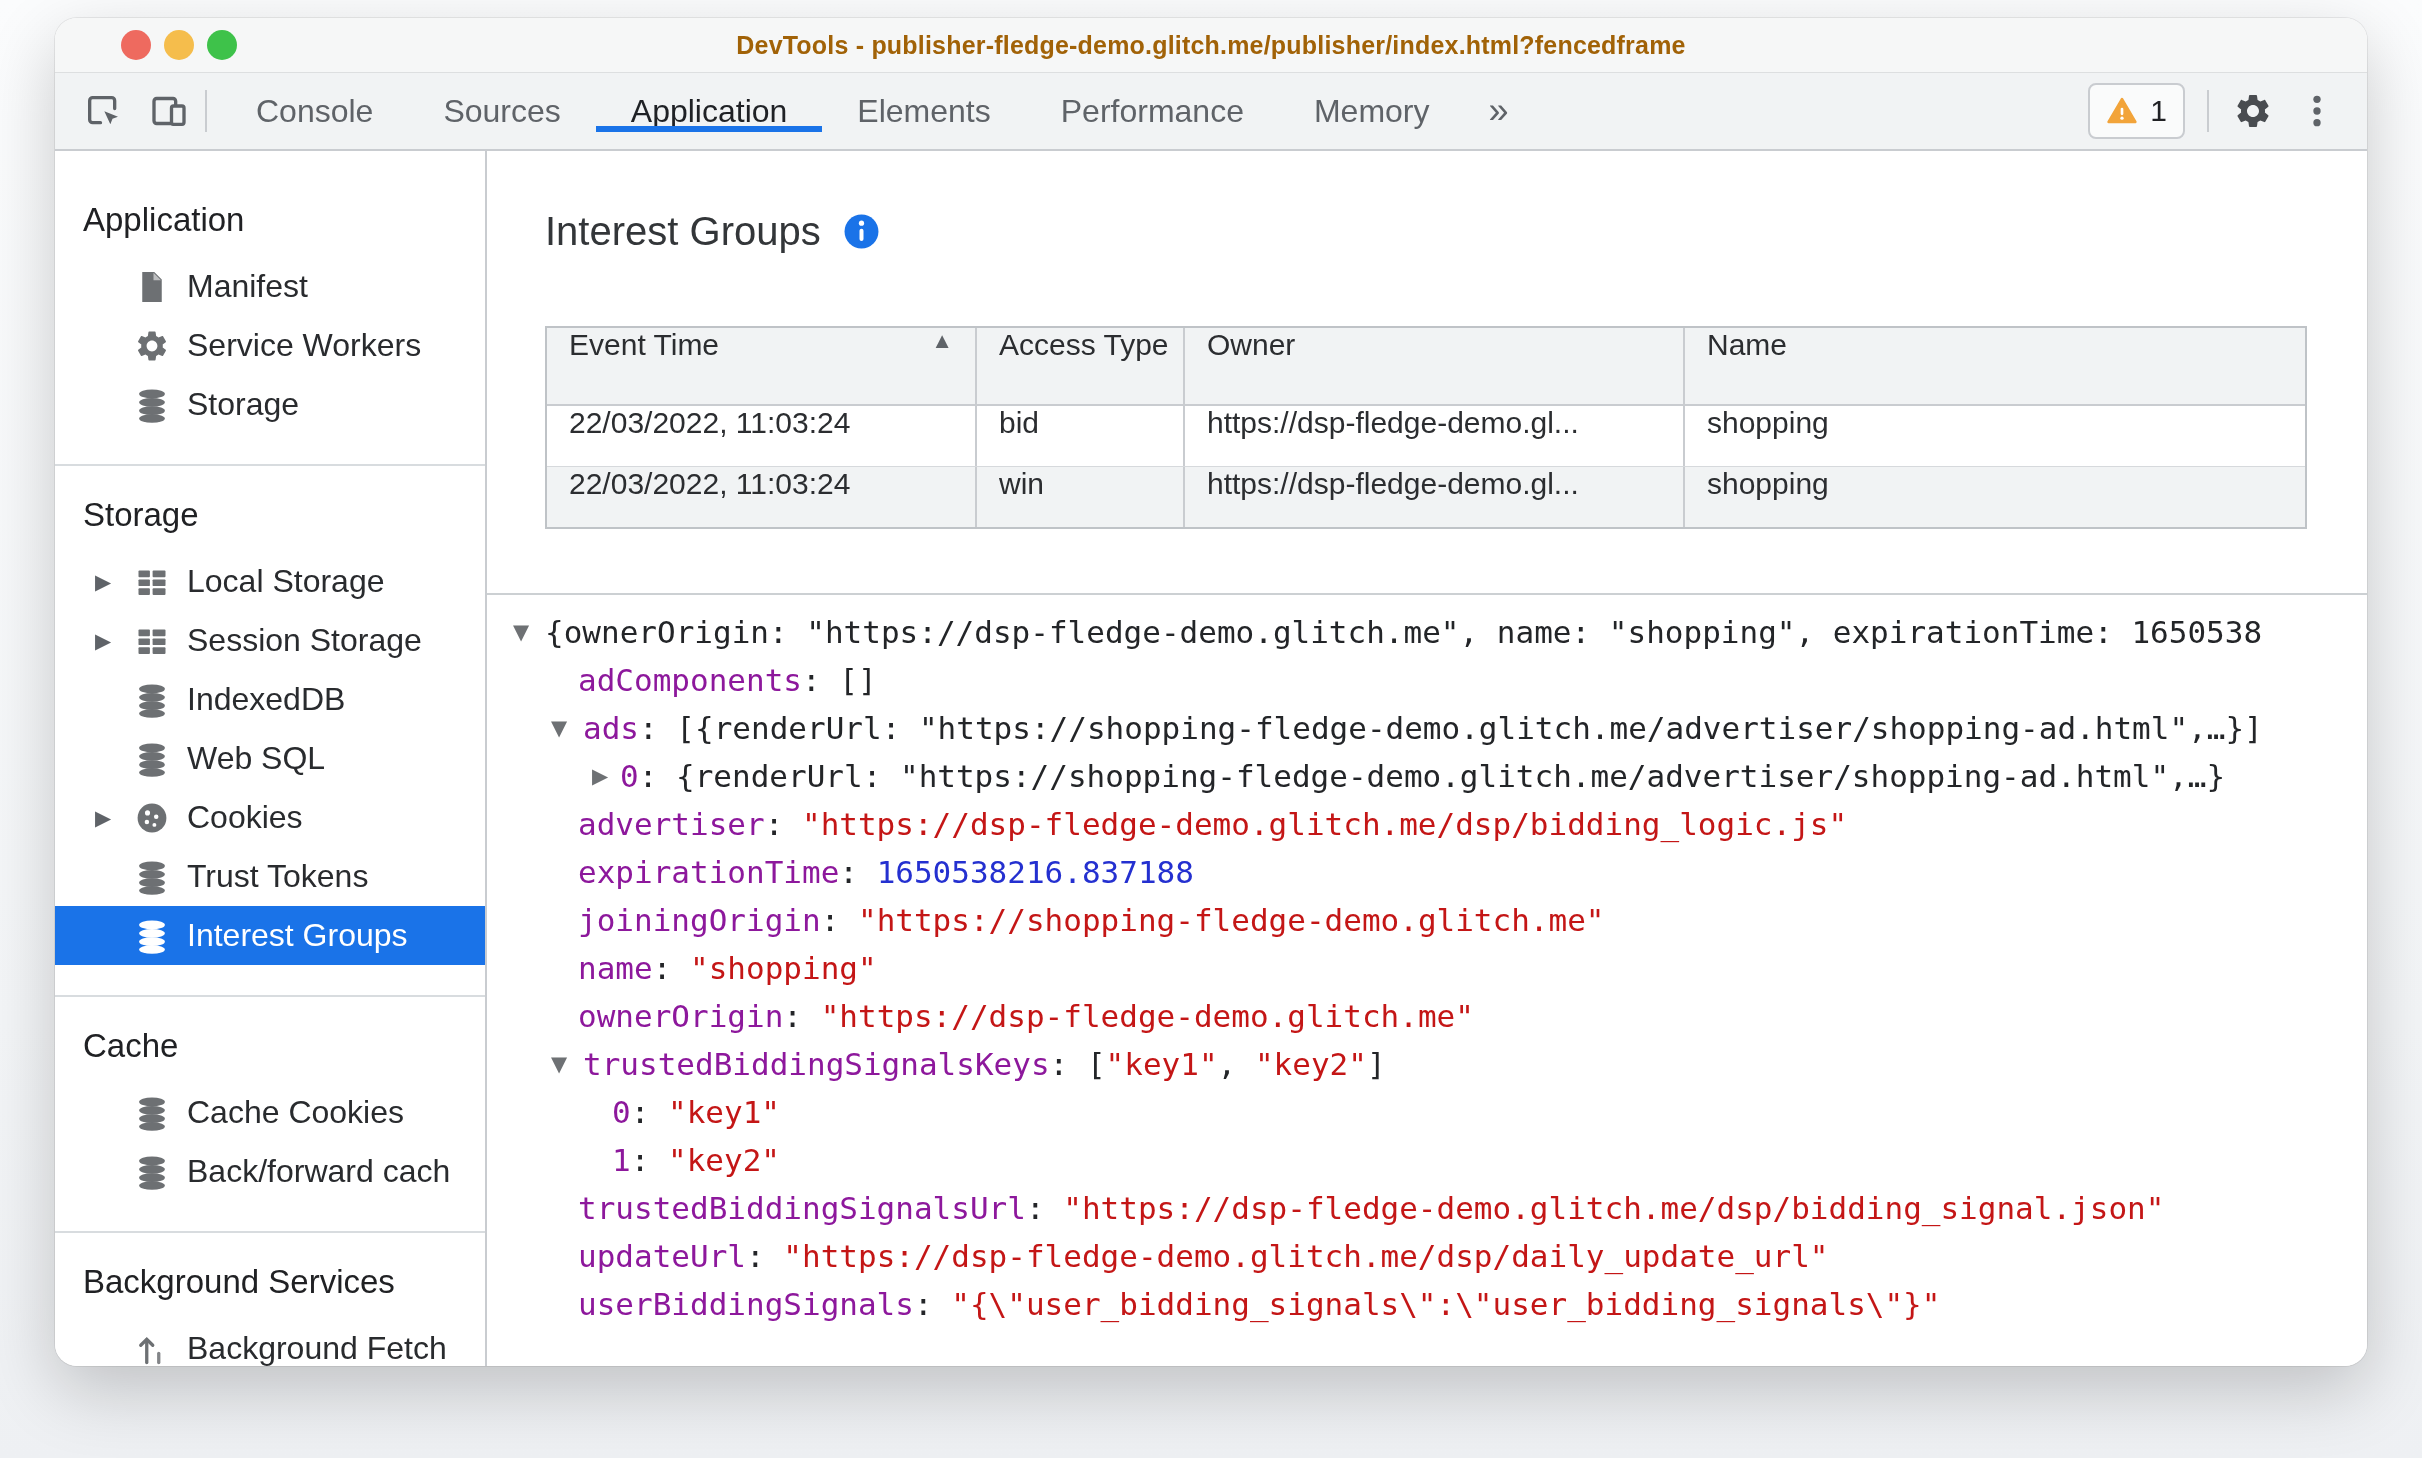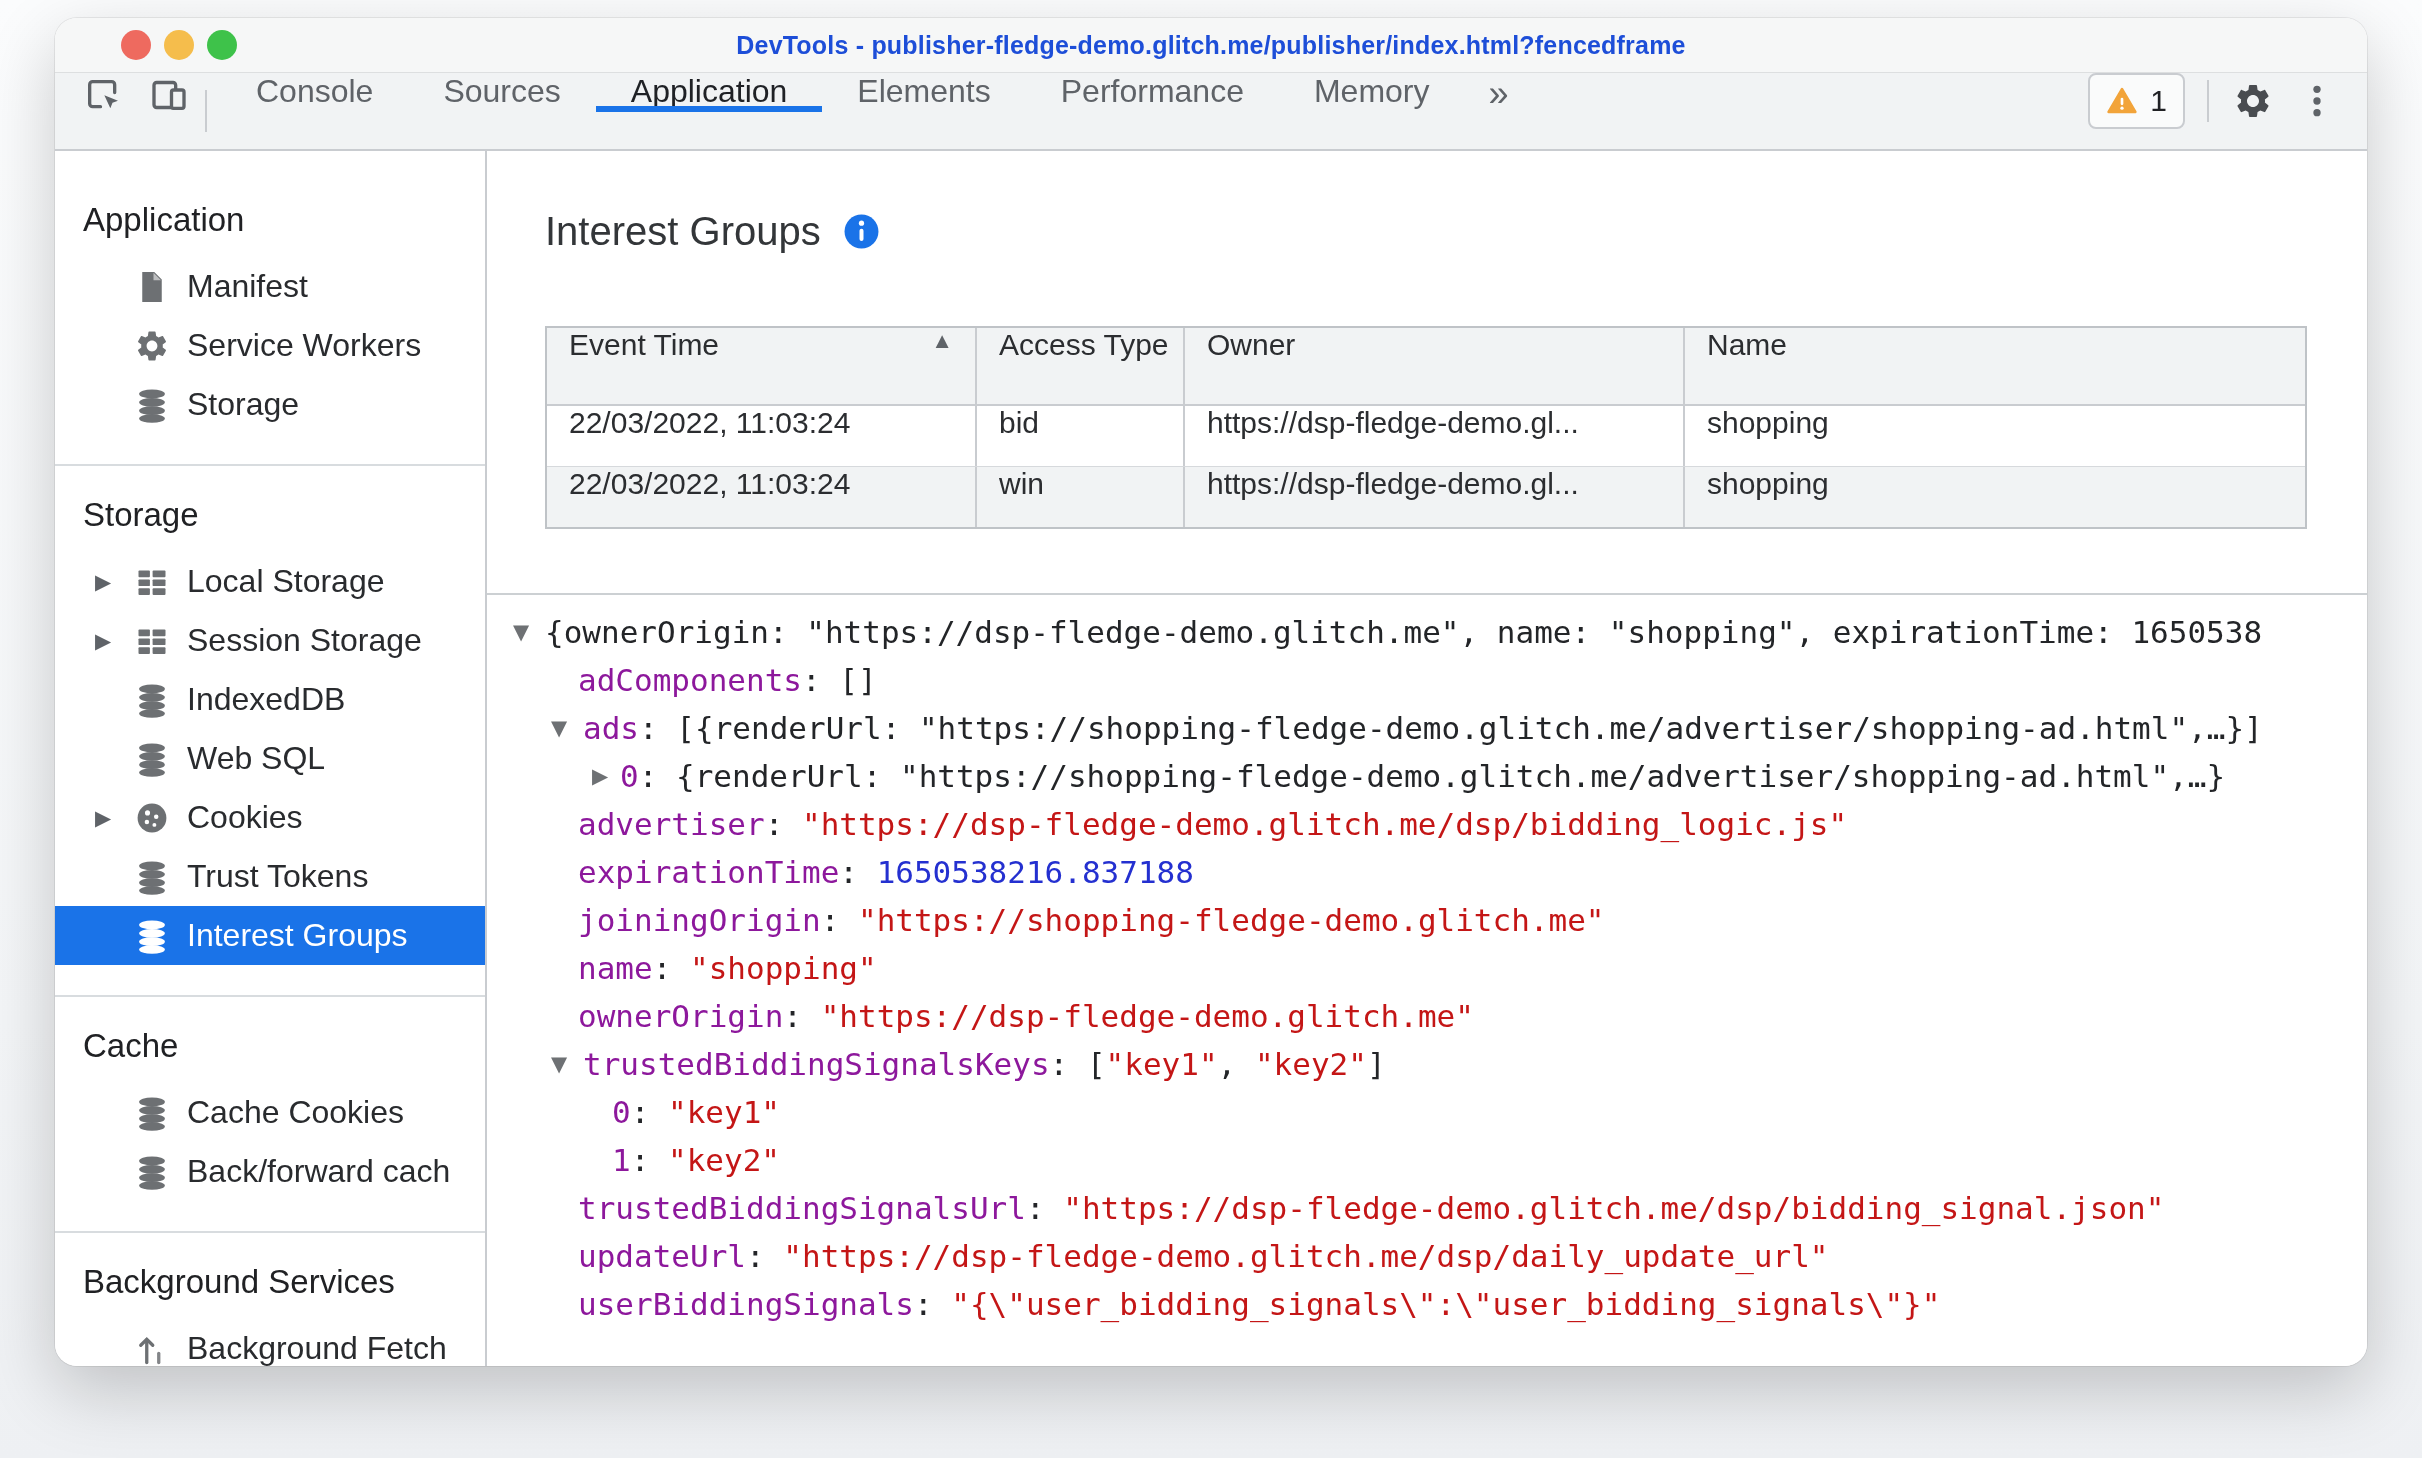--- a/index.html
+++ b/index.html
@@ -19,25 +19,25 @@
   
   .titlebar{
     height:54px;flex:0 0 54px;background:#f6f7f7;border-bottom:1px solid #dddfe0;
     display:flex;align-items:center;justify-content:center;position:relative;
   }
   .traffic{position:absolute;left:66px;top:12px;display:flex;gap:13px;}
   .light{width:30px;height:30px;border-radius:50%;}
   .light.red{background:#ee6a5f;}
   .light.yellow{background:#f5bd4c;}
   .light.green{background:#3ec24a;}
-  .wintitle{font-size:25px;font-weight:bold;color:#1d4ed8;letter-spacing:.2px;}
+  .wintitle{font-size:25px;font-weight:bold;color:#a16207;letter-spacing:.2px;}
   
   .toolbar{
     height:78px;flex:0 0 78px;background:#f1f3f4;border-bottom:2px solid #c9ccd0;
-    display:flex;align-items:flex-start;box-sizing:border-box;position:relative;
+    display:flex;align-items:center;box-sizing:border-box;position:relative;
   }
   .tool-left{display:flex;align-items:center;padding-left:26px;gap:22px;}
   .tbtn{width:44px;height:44px;color:#5f6368;display:flex;align-items:center;justify-content:center;}
   .tbtn svg{width:40px;height:40px;}
   .vsep{width:2px;height:42px;background:#c9ccd0;align-self:center;margin:0 14px;}
   .tabs{display:flex;align-items:stretch;}
   .tab{
     padding:0 35px;display:flex;align-items:center;font-size:32px;color:#5f6368;
     position:relative;cursor:default;white-space:nowrap;
   }

